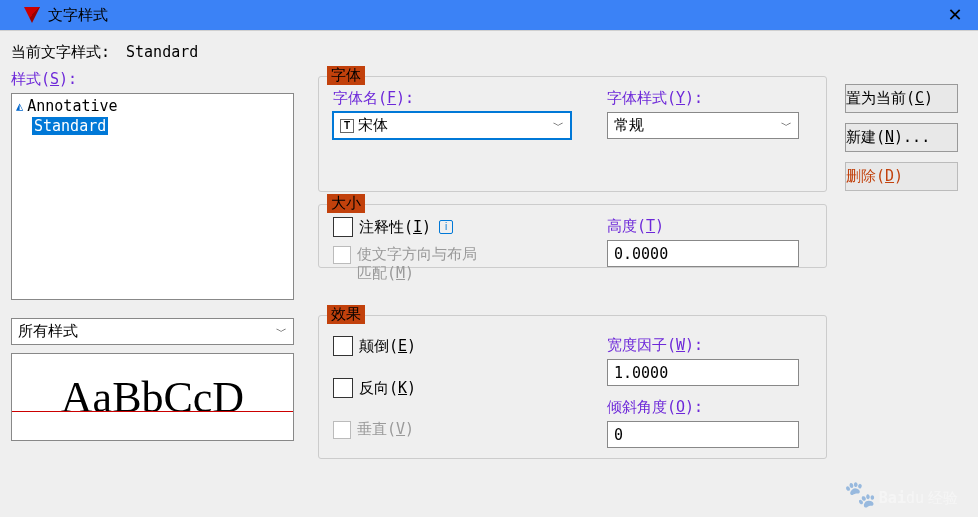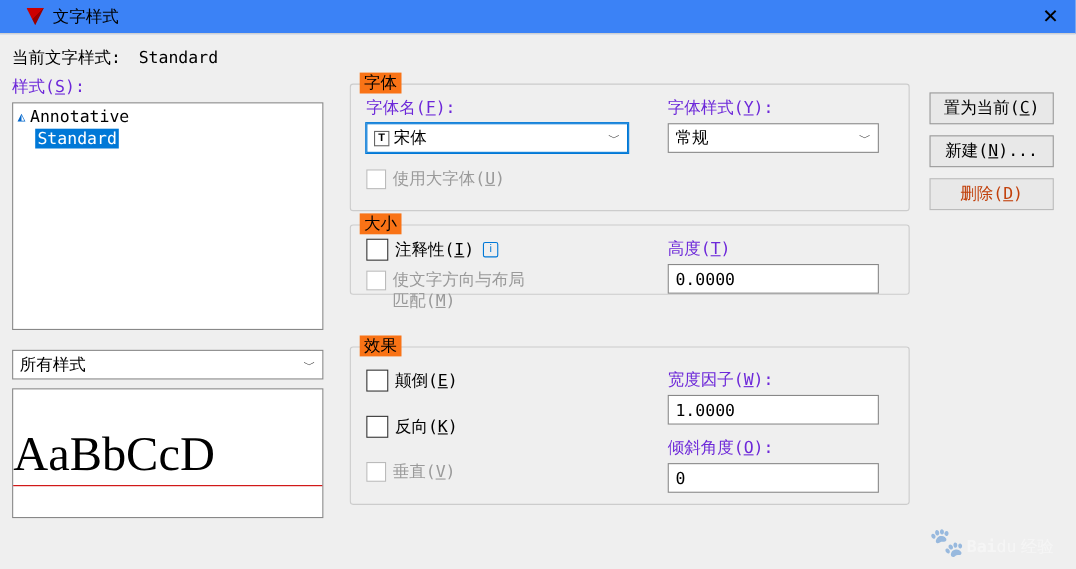--- a/index.html
+++ b/index.html
@@ -8,33 +8,33 @@
 .titlebar .ico{width:16px;height:16px;margin-right:8px;background:linear-gradient(135deg,#c00 50%,#900 50%);clip-path:polygon(0 0,100% 0,50% 100%)}
 .titlebar .close{margin-left:auto;width:46px;height:31px;display:flex;align-items:center;justify-content:center;font-size:18px;font-family:Arial}
 .content{padding:12px 11px}
 .lbl{color:#6d28d9;margin-bottom:4px}
 .underline{text-decoration:underline}
 .listbox{width:283px;height:207px;background:#fff;border:1px solid #888;padding:2px}
 .li{display:flex;align-items:center;padding:1px 2px;height:20px}
 .li .a-ico{color:#0066cc;font-size:12px;margin-right:4px;font-weight:bold}
 .li.sel .txt{background:#0078d7;color:#fff;padding:0 2px}
 .fieldset{position:absolute;border:1px solid #ccc;border-radius:3px}
-.fieldset>.legend{position:absolute;top:-11px;left:8px;background:#f97316;padding:0 4px}
+.fieldset>.legend{position:absolute;top:-11px;left:8px;background:#c2410c;padding:0 4px}
 .combo{height:27px;background:#fff;border:1px solid #888;display:flex;align-items:center;padding:0 6px;position:relative}
 .combo .arrow{margin-left:auto;font-size:11px;color:#333}
 .combo.hl{border:1px solid #0078d7;outline:1px solid #0078d7}
 .input{height:27px;background:#fff;border:1px solid #888;padding:0 6px;display:flex;align-items:center}
 .chk{width:18px;height:18px;border:1px solid #888;background:#fff;display:inline-block;vertical-align:middle;margin-right:6px}
 .chk.big{width:20px;height:20px;border:1.5px solid #333}
 .chk.dis{border-color:#bbb}
-.btn{width:113px;height:29px;background:#e8e8e8;border:1px solid #999;display:flex;align-items:center;justify-content:center;margin-bottom:10px}
+.btn{width:113px;height:29px;background:#e8e8e8;border:1px solid #999;display:flex;align-items:center;justify-content:flex-start;margin-bottom:10px}
 .btn.dis{color:#c2410c;border-color:#bbb}
 .disabled{color:#9a9a9a}
 .info-ico{display:inline-block;width:14px;height:14px;border:1px solid #0078d7;color:#0078d7;font-size:10px;text-align:center;line-height:12px;border-radius:2px;margin-left:8px;font-family:Arial}
-.preview{width:283px;height:118px;background:#fff;border:1px solid #888;margin-top:8px;position:relative;display:flex;align-items:center;}
+.preview{width:283px;height:88px;background:#fff;border:1px solid #888;margin-top:8px;position:relative;display:flex;align-items:center;justify-content:center}
 .preview .red{position:absolute;left:0;right:0;bottom:28px;height:1px;background:#c00}
 .preview .sample{font-size:44px;font-family:"Times New Roman",serif}
 .tt-ico{display:inline-block;width:14px;height:14px;border:1px solid #666;font-size:10px;line-height:12px;text-align:center;margin-right:4px;font-family:Arial;font-weight:bold}
 .watermark{position:absolute;right:20px;bottom:8px;color:#fff;opacity:0.4;font-family:Arial;font-size:22px;display:flex;align-items:baseline}
 .watermark .paw{font-size:26px;margin-right:2px}
 </style>
 </head>
 <body>
 
 <div class="titlebar">
@@ -77,24 +77,20 @@
 
     <div class="fieldset" style="left:307px;top:6px;width:509px;height:116px">
       <span class="legend">字体</span>
       <div style="position:absolute;left:14px;top:12px">
         <div class="lbl"><span>字体名(<span class="underline">F</span>):</span></div>
         <div class="combo hl" style="width:238px">
           <span class="tt-ico">T</span>
           <span>宋体</span>
           <span class="arrow">﹀</span>
         </div>
-        <div style="margin-top:14px;display:flex;align-items:center" class="disabled">
-          <span class="chk dis"></span>
-          <span>使用大字体(<span class="underline">U</span>)</span>
-        </div>
       </div>
       <div style="position:absolute;left:288px;top:12px">
         <div class="lbl"><span>字体样式(<span class="underline">Y</span>):</span></div>
         <div class="combo" style="width:192px">
           <span>常规</span>
           <span class="arrow">﹀</span>
         </div>
       </div>
     </div>
 
@@ -123,21 +119,21 @@
       <span class="legend">效果</span>
       <div style="position:absolute;left:14px;top:20px">
         <div style="display:flex;align-items:center;margin-bottom:22px">
           <span class="chk big"></span>
           <span>颠倒(<span class="underline">E</span>)</span>
         </div>
         <div style="display:flex;align-items:center;margin-bottom:22px">
           <span class="chk big"></span>
           <span>反向(<span class="underline">K</span>)</span>
         </div>
-        <div style="display:flex;align-items:flex-start" class="disabled">
+        <div style="display:flex;align-items:flex-end" class="disabled">
           <span class="chk dis"></span>
           <span>垂直(<span class="underline">V</span>)</span>
         </div>
       </div>
       <div style="position:absolute;left:288px;top:20px">
         <div class="lbl"><span>宽度因子(<span class="underline">W</span>):</span></div>
         <div class="input" style="width:192px;margin-bottom:12px">
           <span>1.0000</span>
         </div>
         <div class="lbl"><span>倾斜角度(<span class="underline">O</span>):</span></div>

